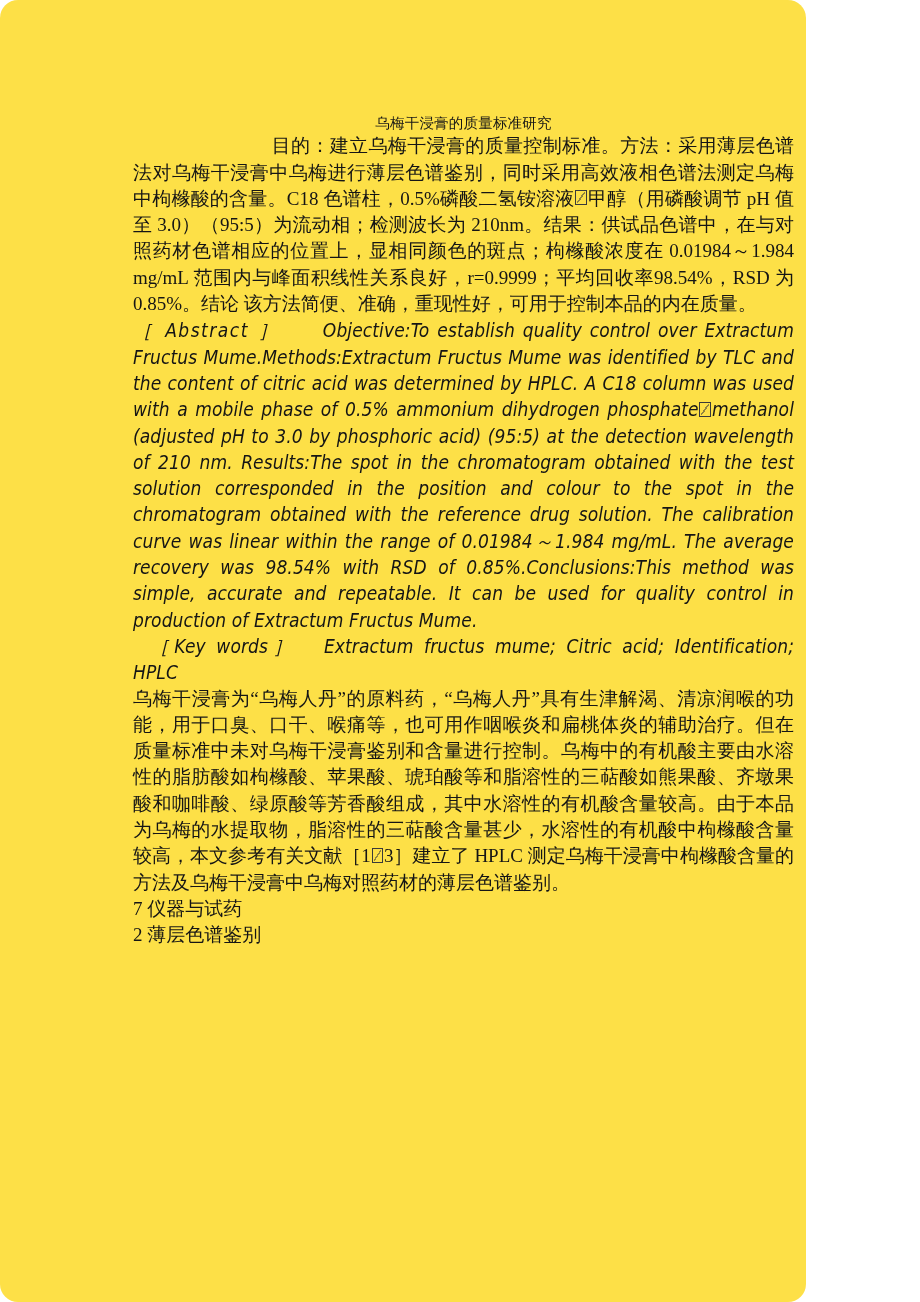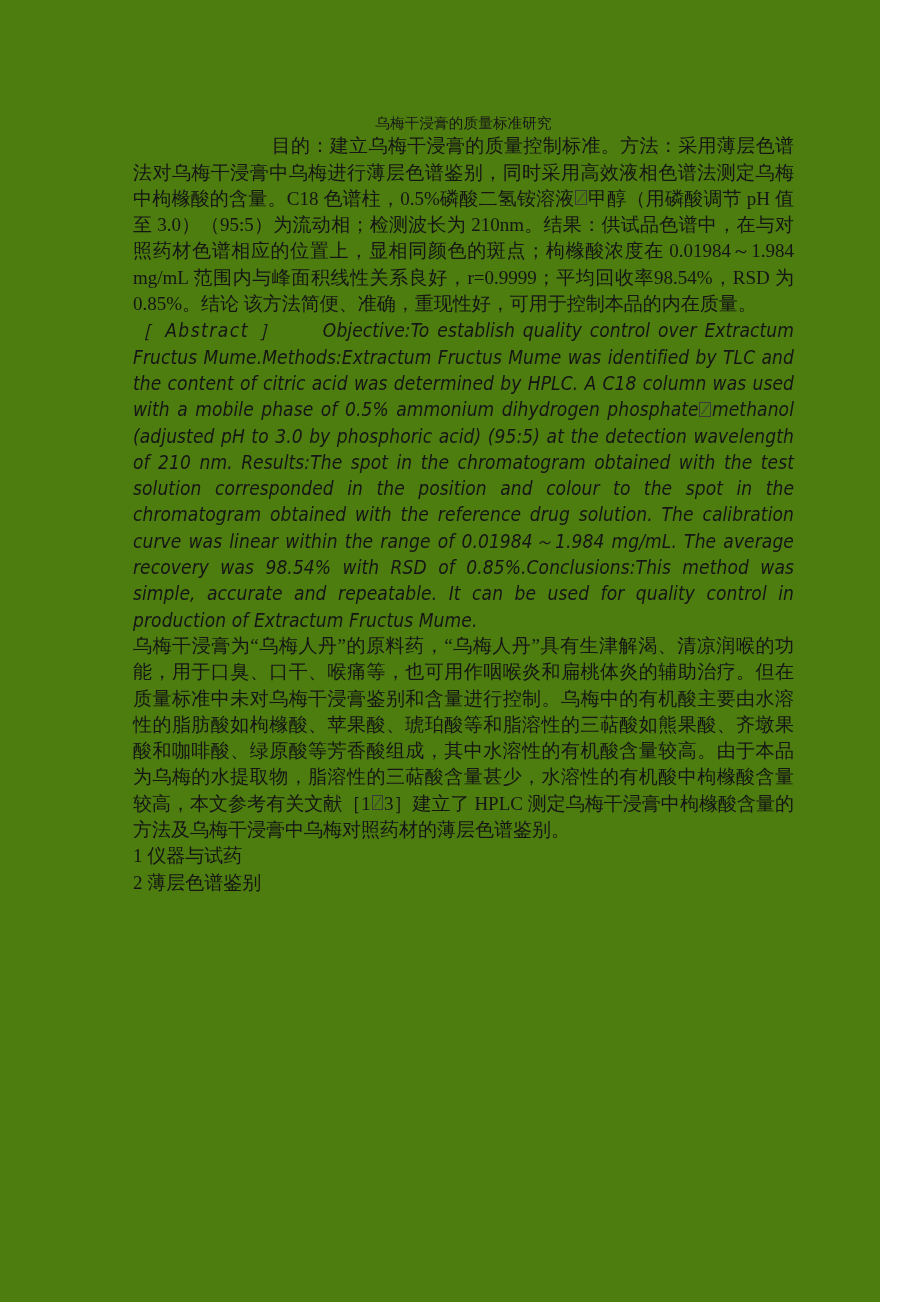--- a/index.html
+++ b/index.html
@@ -2,26 +2,27 @@
 <html><head>
 <meta charset="utf-8">
 <style>
   html, body {
     margin: 0;
     padding: 0;
     background: #ffffff;
   }
   .page {
     position: relative;
-    width: 880px;
+    width: 806px;
     height: 1302px;
-    background: #4d7c0f;
+    background: #fde047;
     overflow: hidden;
     font-family: "Liberation Serif", "DejaVu Serif", serif;
     color: #1a1a1a;
+    border-radius: 18px;
   }
   .content {
     position: absolute;
     left: 133px;
     top: 0;
     width: 661px;
   }
 
   .doc-title {
     text-align: center;
@@ -135,22 +136,23 @@
 <div class="page">
   <div class="content">
 
     <div class="doc-title">乌梅干浸膏的质量标准研究</div>
 
     <p class="para cn-abstract"><span>目的：建立乌梅干浸膏的质量控制标准。方法：采用薄层色谱法对乌梅干浸膏</span><span>中乌梅进行薄层色谱鉴别，同时采用高效液相色谱法测定乌梅中枸橼酸的含量。C18 色谱柱，</span><span>0.5%磷酸二氢铵溶液</span><span class="tofu"></span><span>甲醇（用磷酸调节 pH 值至 3.0）（95:5）为流动相；检测波长为 210</span><span>nm。结果：供试品色谱中，在与对照药材色谱相应的位置上，显相同颜色的斑点；枸橼酸</span><span>浓度在 0.01984～1.984 mg/mL 范围内与峰面积线性关系良好，r=0.9999；平均回收率</span><span>98.54%，RSD 为 0.85%。结论 该方法简便、准确，重现性好，可用于控制本品的内在质量。</span></p>
 
 
     <p class="para en-block en-abstract"><span class="lead-label">［ Abstract ］</span><span class="lead">Objective:To establish quality control over Extractum Fructus Mume.Methods:Extractum Fructus Mume was identified by TLC and the content of citric acid was determined by HPLC. A C18 column was used with a mobile phase of 0.5% ammonium dihydrogen phosphate</span><span class="tofu"></span><span class="lead">methanol (adjusted pH to 3.0 by phosphoric acid) (95:5) at the detection wavelength of 210 nm. Results:The spot in the chromatogram obtained with the test solution corresponded in the position and colour to the spot in the chromatogram obtained with the reference drug solution. The calibration curve was linear within the range of 0.01984～1.984 mg/mL. The average recovery was 98.54% with RSD of 0.85%.Conclusions:This method was simple, accurate and repeatable. It can be used for quality control in production of Extractum Fructus Mume.</span></p>
 
+    <p class="para en-block en-keywords"><span class="kw-label">［Key words］</span><span>Extractum fructus mume; Citric acid; Identification; HPLC</span></p>
 
     <p class="para cn-body"><span>乌梅干浸膏为“乌梅人丹”的原料药，“乌梅人丹”具有生津解渴、清凉润喉的功能，用于口臭、口干、喉痛等，也可用作咽喉炎和扁桃体炎的辅助治疗。但在质量标准中未对乌梅干浸膏鉴别和含量进行控制。乌梅中的有机酸主要由水溶性的脂肪酸如枸橼酸、苹果酸、琥珀酸等和脂溶性的三萜酸如熊果酸、齐墩果酸和咖啡酸、绿原酸等芳香酸组成，其中水溶性的有机酸含量较高。由于本品为乌梅的水提取物，脂溶性的三萜酸含量甚少，水溶性的有机酸中枸橼酸含量较高，本文参考有关文献［1</span><span class="tofu"></span><span>3］建立了 HPLC 测定乌梅干浸膏中枸橼酸含量的方法及乌梅干浸膏中乌梅对照药材的薄层色谱鉴别。</span></p>
 
-    <p class="para section-head">1 仪器与试药</p>
+    <p class="para section-head">7 仪器与试药</p>
 
 
     <p class="para section-head-2">2 薄层色谱鉴别</p>
 
   </div>
 </div>
 
 </body></html>

